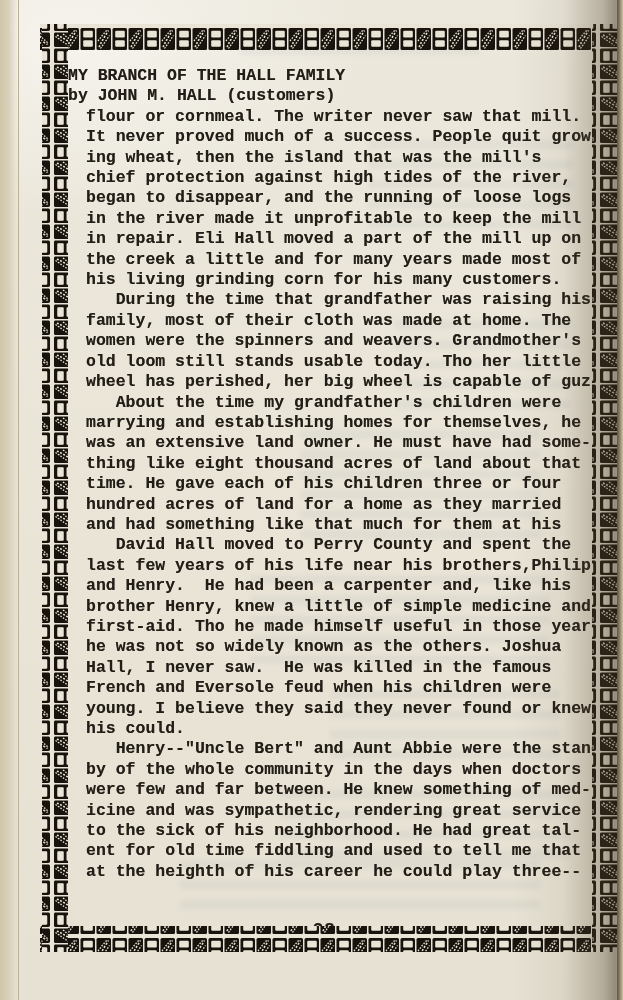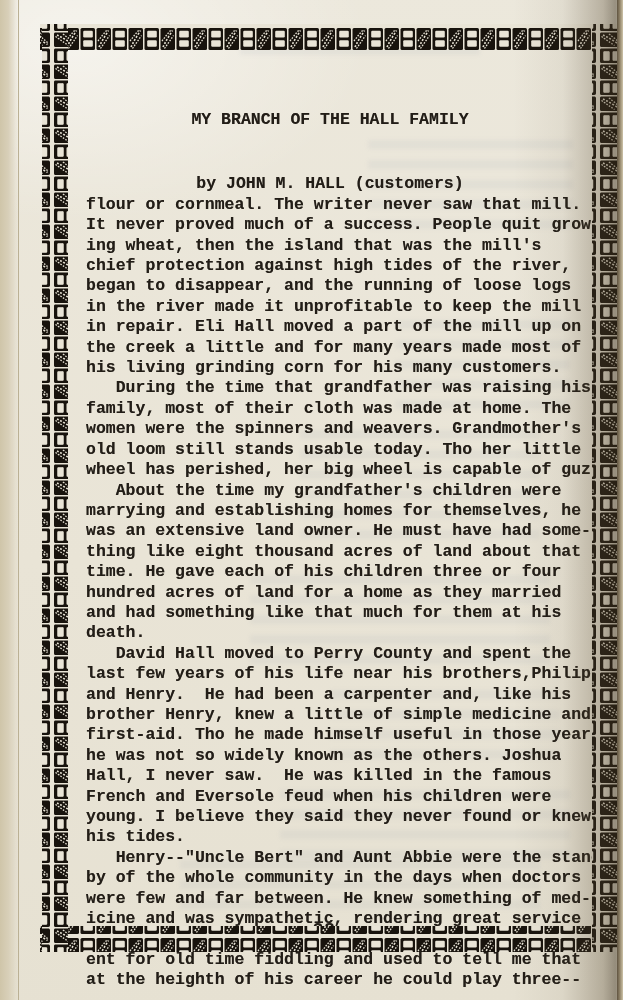--- a/index.html
+++ b/index.html
@@ -28,21 +28,21 @@
     background:repeating-linear-gradient(180deg, rgba(118,132,156,.13) 0 9px, rgba(0,0,0,0) 9px 20px);
   }
   
   .border-frame{position:absolute;left:0;top:0;z-index:4;pointer-events:none;}
   
   .content{
     position:absolute;left:68px;top:66px;width:524px;z-index:3;
     font-size:16.5px;line-height:20.4px;font-weight:700;
     text-shadow:0 0 .5px rgba(34,29,23,.55);
   }
-  .title,.subtitle{text-align:center;white-space:pre;margin-top:44px;}
+  .title,.subtitle{white-space:pre;}
   .bodytext{padding-left:18px;}
   .line{white-space:pre;}
   .pageno{
     position:absolute;left:68px;top:920px;width:524px;z-index:4;
     text-align:center;font-size:17.5px;font-weight:700;letter-spacing:1px;
     text-shadow:0 0 .5px rgba(34,29,23,.55);
   }
   
   .gutter-shade{
     position:absolute;top:0;right:0;width:110px;height:1000px;z-index:5;pointer-events:none;
@@ -87,31 +87,30 @@
         <div class="line">women were the spinners and weavers. Grandmother's</div>
         <div class="line">old loom still stands usable today. Tho her little</div>
         <div class="line">wheel has perished, her big wheel is capable of guz-</div>
         <div class="line">   About the time my grandfather's children were</div>
         <div class="line">marrying and establishing homes for themselves, he</div>
         <div class="line">was an extensive land owner. He must have had some-</div>
         <div class="line">thing like eight thousand acres of land about that</div>
         <div class="line">time. He gave each of his children three or four</div>
         <div class="line">hundred acres of land for a home as they married</div>
         <div class="line">and had something like that much for them at his</div>
-        <div class="line">death.</div>
         <div class="line">   David Hall moved to Perry County and spent the</div>
         <div class="line">last few years of his life near his brothers,Philip</div>
         <div class="line">and Henry.  He had been a carpenter and, like his</div>
         <div class="line">brother Henry, knew a little of simple medicine and</div>
         <div class="line">first-aid. Tho he made himself useful in those years</div>
         <div class="line">he was not so widely known as the others. Joshua</div>
         <div class="line">Hall, I never saw.  He was killed in the famous</div>
         <div class="line">French and Eversole feud when his children were</div>
         <div class="line">young. I believe they said they never found or knew</div>
-        <div class="line">his tides.</div>
+        <div class="line">his could.</div>
         <div class="line">   Henry--"Uncle Bert" and Aunt Abbie were the stand-</div>
         <div class="line">by of the whole community in the days when doctors</div>
         <div class="line">were few and far between. He knew something of med-</div>
         <div class="line">icine and was sympathetic, rendering great service</div>
         <div class="line">to the sick of his neighborhood. He had great tal-</div>
         <div class="line">ent for old time fiddling and used to tell me that</div>
         <div class="line">at the heighth of his career he could play three--</div>
       </div>
   </div>
 

